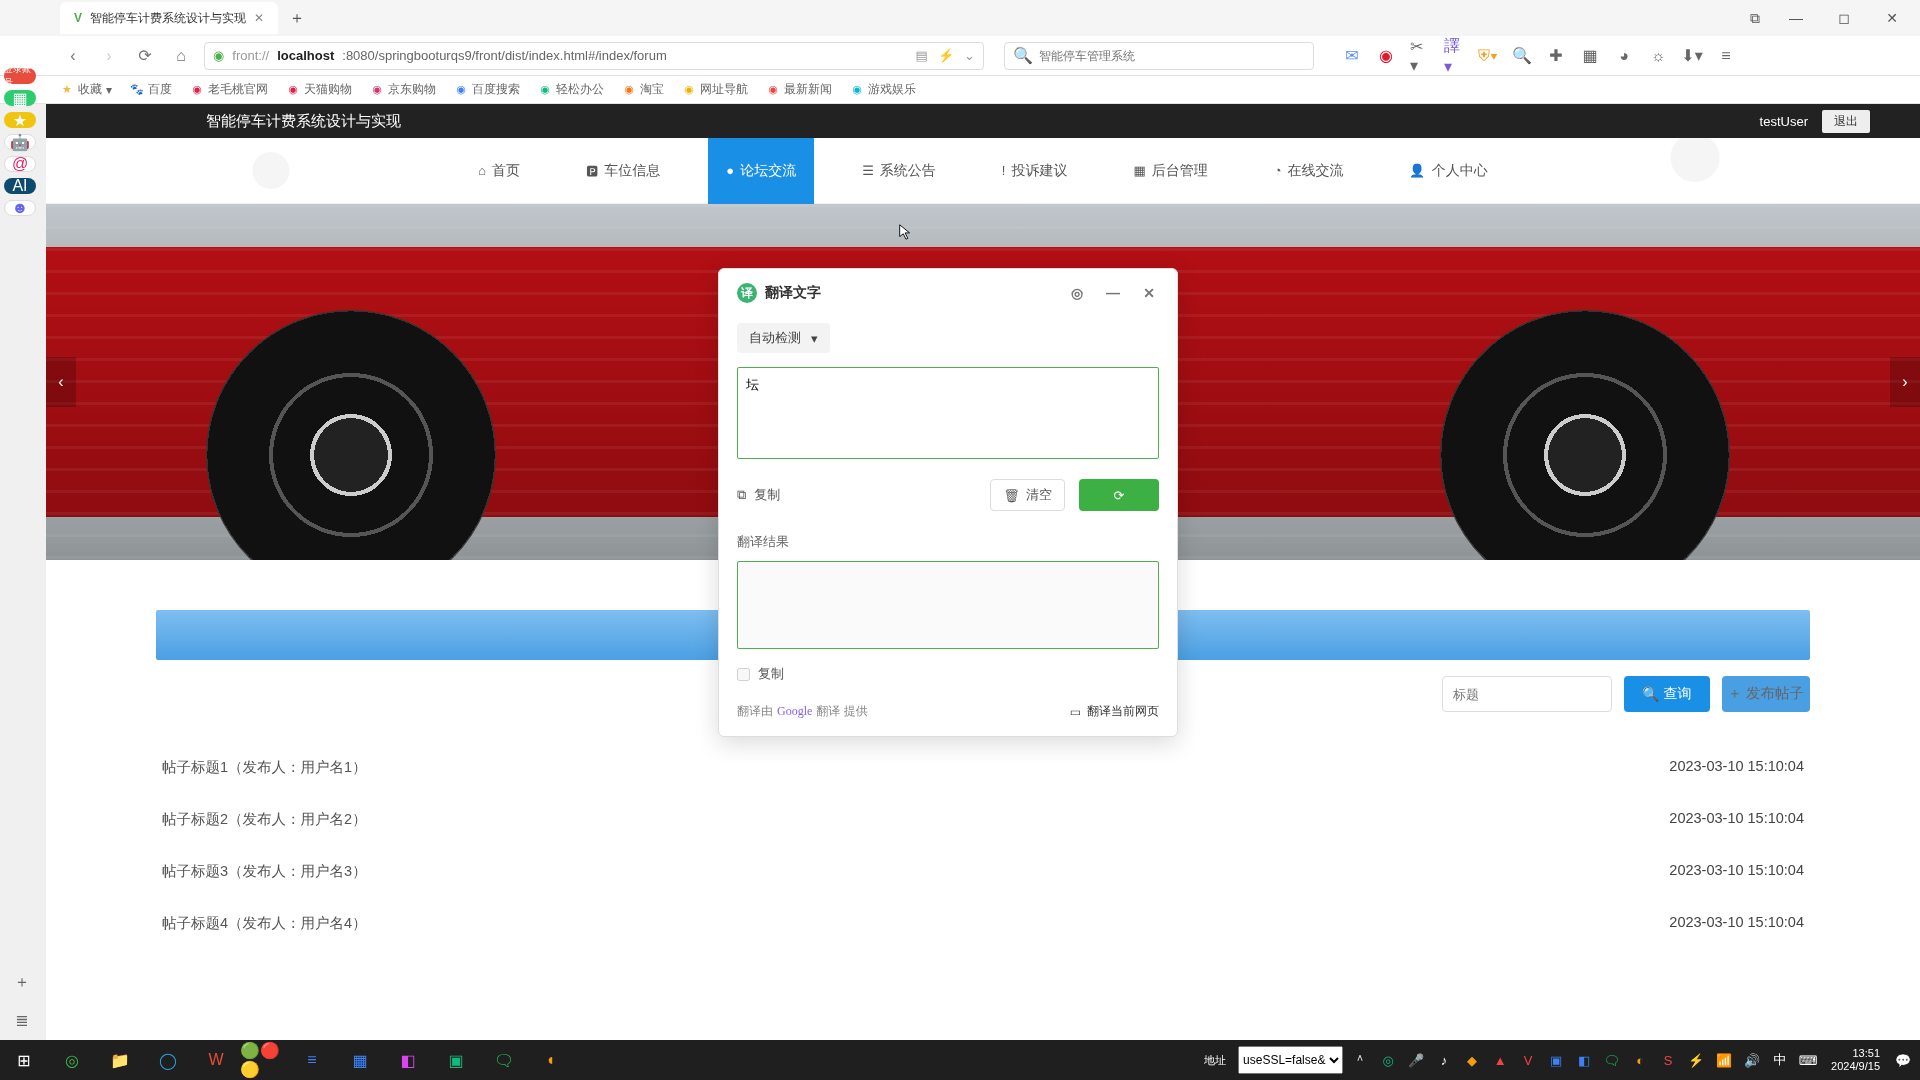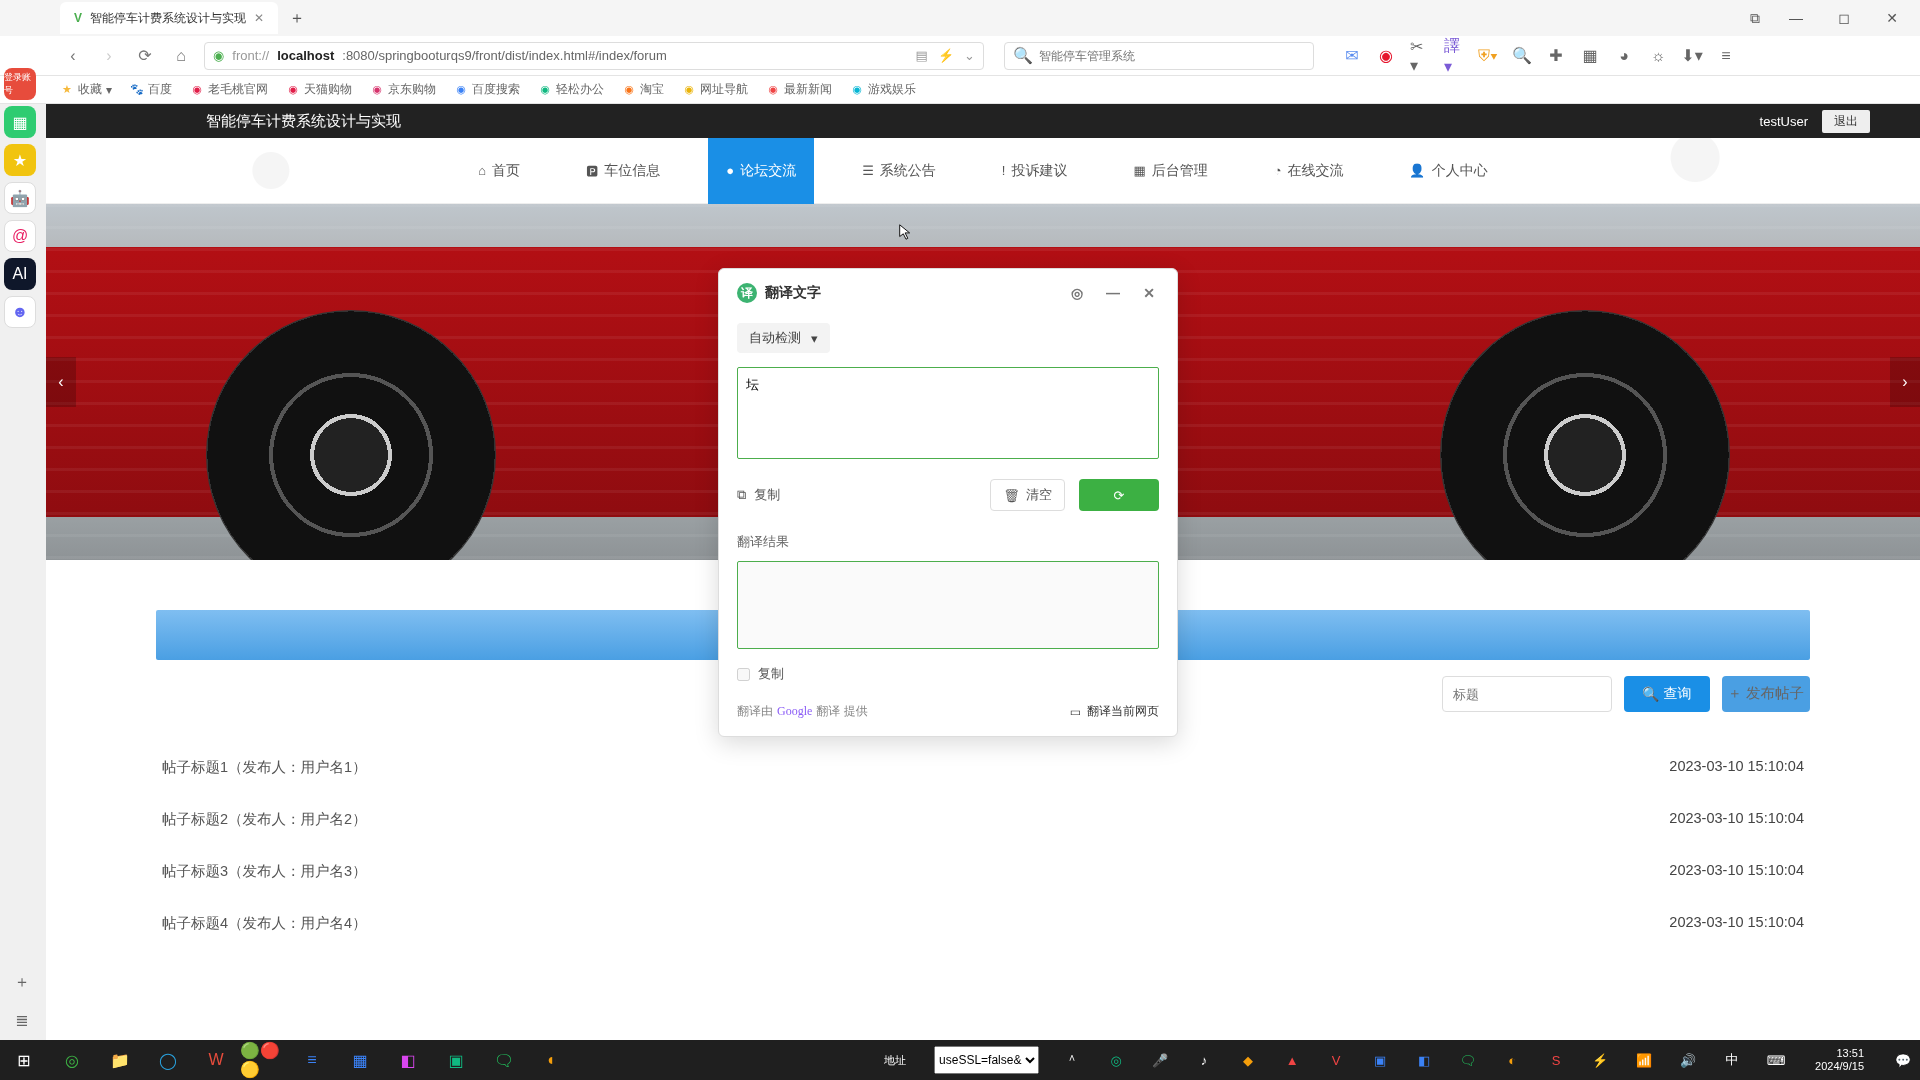--- a/index.html
+++ b/index.html
@@ -27,21 +27,21 @@
 .searchbox input { border:none; outline:none; flex:1; font-size:12px; color:#777; }
 .toolicons { display:flex; gap:14px; align-items:center; margin-left:18px; color:#666; }
 .toolicons .ti { width:20px; height:20px; display:flex; align-items:center; justify-content:center; }
 
 .bookmarks { height:28px; background:#fff; display:flex; align-items:center; padding:0 12px 0 60px; gap:18px; font-size:12px; color:#666; border-bottom:1px solid #e4e4e4;}
 .bookmarks .bm { display:flex; align-items:center; gap:4px; }
 .bookmarks .bm .glyph { width:14px; height:14px; display:inline-flex; align-items:center; justify-content:center; font-size:11px; }
 
 
 .dock { position:absolute; left:4px; top:36px; width:36px; display:flex; flex-direction:column; gap:6px; padding-top:32px; }
-.dock .dicon { width:32px; height:32px; border-radius:8px; display:flex; align-items:center; justify-content:center; font-size:16px; color:#fff; }
+.dock .dicon { width:32px; height:16px; border-radius:8px; display:flex; align-items:center; justify-content:center; font-size:16px; color:#fff; }
 .dock-bottom { position:absolute; left:4px; bottom:46px; width:36px; display:flex; flex-direction:column; gap:10px; align-items:center;}
 .dock-bottom div { width:28px; height:28px; display:flex; align-items:center; justify-content:center; color:#666; }
 
 
 .page { position:absolute; left:46px; top:104px; right:0; bottom:36px; background:#fff; overflow:hidden;}
 .content-wrap { width:100%; height:100%; position:relative;}
 .topbar { height:34px; background:#222; color:#fff; display:flex; align-items:center; padding:0 20px;}
 .topbar .site-title { font-size:15px; margin-left:140px; }
 .topbar .spacer { flex:1; }
 .topbar .user { font-size:13px; margin-right:14px; }
@@ -88,21 +88,21 @@
 .popup .go { width:80px; height:32px; background:#3cb043; border-radius:4px; display:flex; align-items:center; justify-content:center; color:#fff;}
 .popup .reslabel { margin-top:22px; font-size:13px; color:#666;}
 .popup .result { width:100%; height:88px; margin-top:10px; border:1px solid #4cae4c; border-radius:2px; background:#fafafa;}
 .popup .foot { display:flex; align-items:center; margin-top:20px; font-size:12px; color:#888;}
 .popup .foot .google { font-family:serif; color:#8b5cf6; margin:0 4px;}
 .popup .foot .tr { margin-left:auto; display:flex; align-items:center; gap:6px; color:#333;}
 
 
 .taskbar { position:absolute; left:0; right:0; bottom:0; height:40px; background:#1f1f1f; display:flex; align-items:center; }
 .taskbar .tb { width:48px; height:40px; display:flex; align-items:center; justify-content:center; color:#fff; }
-.taskbar .tray { margin-left:auto; display:flex; align-items:center; gap:22px; padding-right:6px; color:#fff; font-size:11px;}
+.taskbar .tray { margin-left:auto; display:flex; align-items:center; gap:6px; padding-right:6px; color:#fff; font-size:11px;}
 .taskbar .tray .combo { height:28px; font-size:12px; }
 .taskbar .tray .tic { width:22px; height:22px; display:flex; align-items:center; justify-content:center; font-size:13px;}
 .taskbar .tray .clock { text-align:right; line-height:1.2; padding:0 6px;}
 
 
 .cursor { position:absolute; left:897px; top:223px; width:18px; height:18px; z-index:60; pointer-events:none;}
 .cursor svg { width:18px; height:18px; }
 
 .copybox { display:flex; align-items:center; gap:8px;}
 </style>
@@ -205,21 +205,21 @@
       <span>游戏娱乐</span>
     </span>
 </div>
 
 <div class="dock">
   <div class="dicon" style="background:#e74c3c;font-size:9px">登录账号</div>
   <div class="dicon" style="background:#2ecc71">▦</div>
   <div class="dicon" style="background:#f1c40f">★</div>
   <div class="dicon" style="background:#fff;color:#333;border:1px solid #ddd">🤖</div>
   <div class="dicon" style="background:#fff;border:1px solid #ddd;color:#e91e63">@</div>
-  <div class="dicon" style="background:#0f172a">AI</div>
+  <div class="dicon" style="background:#0c4a6e">AI</div>
   <div class="dicon" style="background:#fff;border:1px solid #ddd;color:#6366f1">☻</div>
 </div>
 <div class="dock-bottom">
   <div>＋</div>
   <div>≣</div>
 </div>
 
 <div class="page">
   <div class="content-wrap">
     <div class="topbar">

